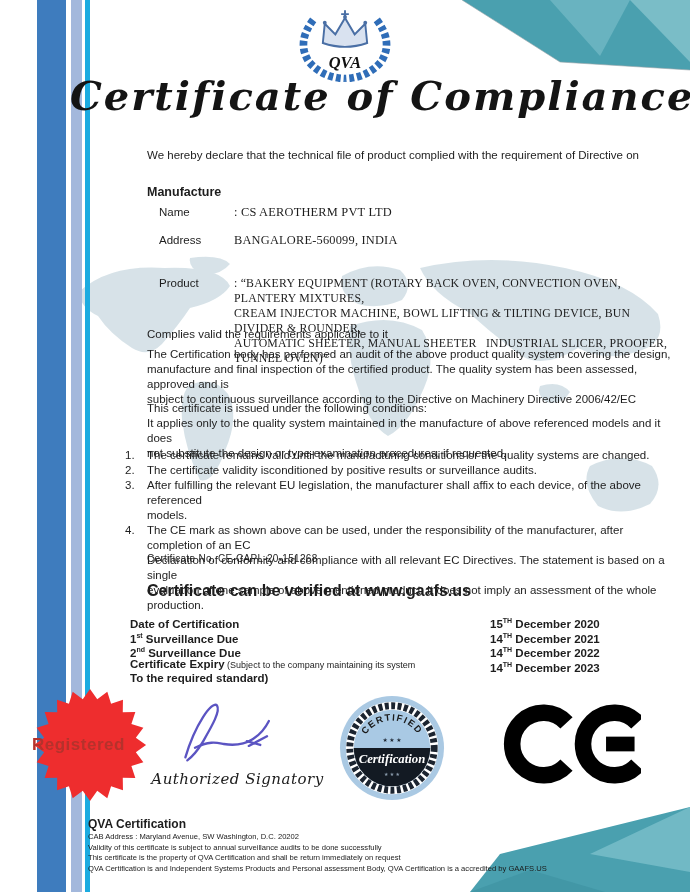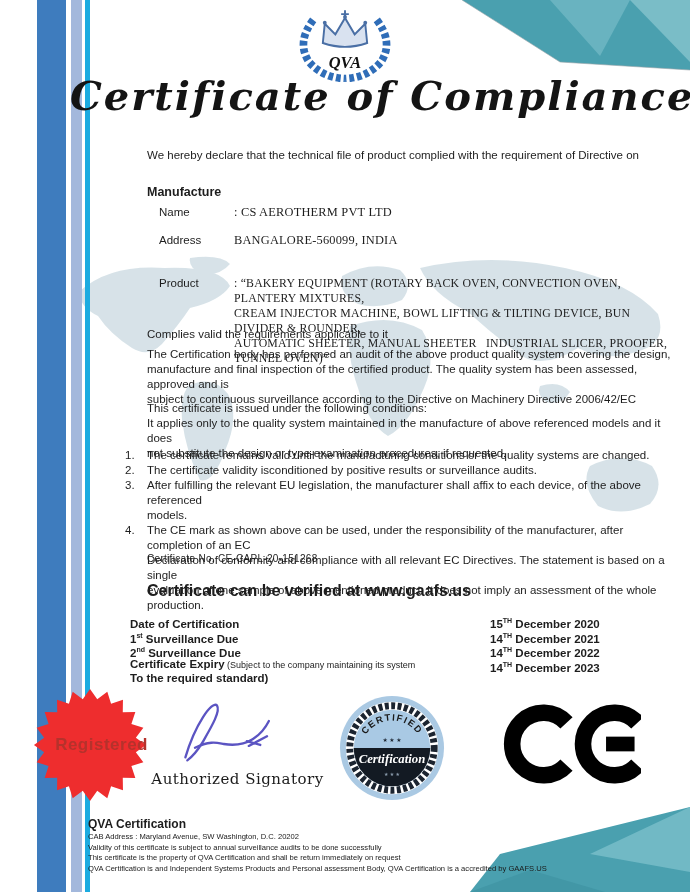--- a/index.html
+++ b/index.html
@@ -31,25 +31,25 @@
   .cert-no{font-size:10px;letter-spacing:.3px;text-align:center;}
   .verify{font-size:16px;font-weight:bold;}
   
   .dates .drow{position:relative;height:14.5px;font-weight:bold;font-size:11.5px;}
   .dates .dval{position:absolute;left:360px;top:0;white-space:nowrap;}
   .dates sup{font-size:7px;font-weight:bold;}
   .exp-note{font-weight:normal;font-size:9px;}
   .exp-cont{font-weight:normal;font-size:9.5px;height:13px;}
   
   .reg-stamp{position:absolute;left:32px;top:687px;width:116px;height:116px;z-index:3;}
-  .reg-stamp .reg-text{position:absolute;left:0;top:48px;width:116px;text-align:right;
+  .reg-stamp .reg-text{position:absolute;left:0;top:48px;width:116px;text-align:left;
       font-weight:bold;font-size:17px;color:#b5322c;letter-spacing:.5px;}
   .signature{position:absolute;left:168px;top:696px;z-index:2;}
   .auth-label{position:absolute;left:150px;top:770px;width:175px;text-align:center;z-index:2;
-      font-family:"DejaVu Serif",serif;font-size:15px;letter-spacing:.5px;color:#1b1b1b;}
+      font-family:"DejaVu Serif",serif;font-size:15px;letter-spacing:.5px;color:#1b1b1b;font-style:italic;}
   .cert-badge{position:absolute;left:338px;top:694px;z-index:2;}
   .ce-mark{position:absolute;left:503px;top:700px;z-index:2;}
   
   .footer{position:absolute;left:88px;top:817px;width:480px;z-index:2;}
   .footer-heading{font-weight:bold;font-size:12px;line-height:15px;}
   .footer-line{font-size:7.6px;line-height:10.6px;color:#1a1a1a;}
 </style>
 </head>
 <body>
 

